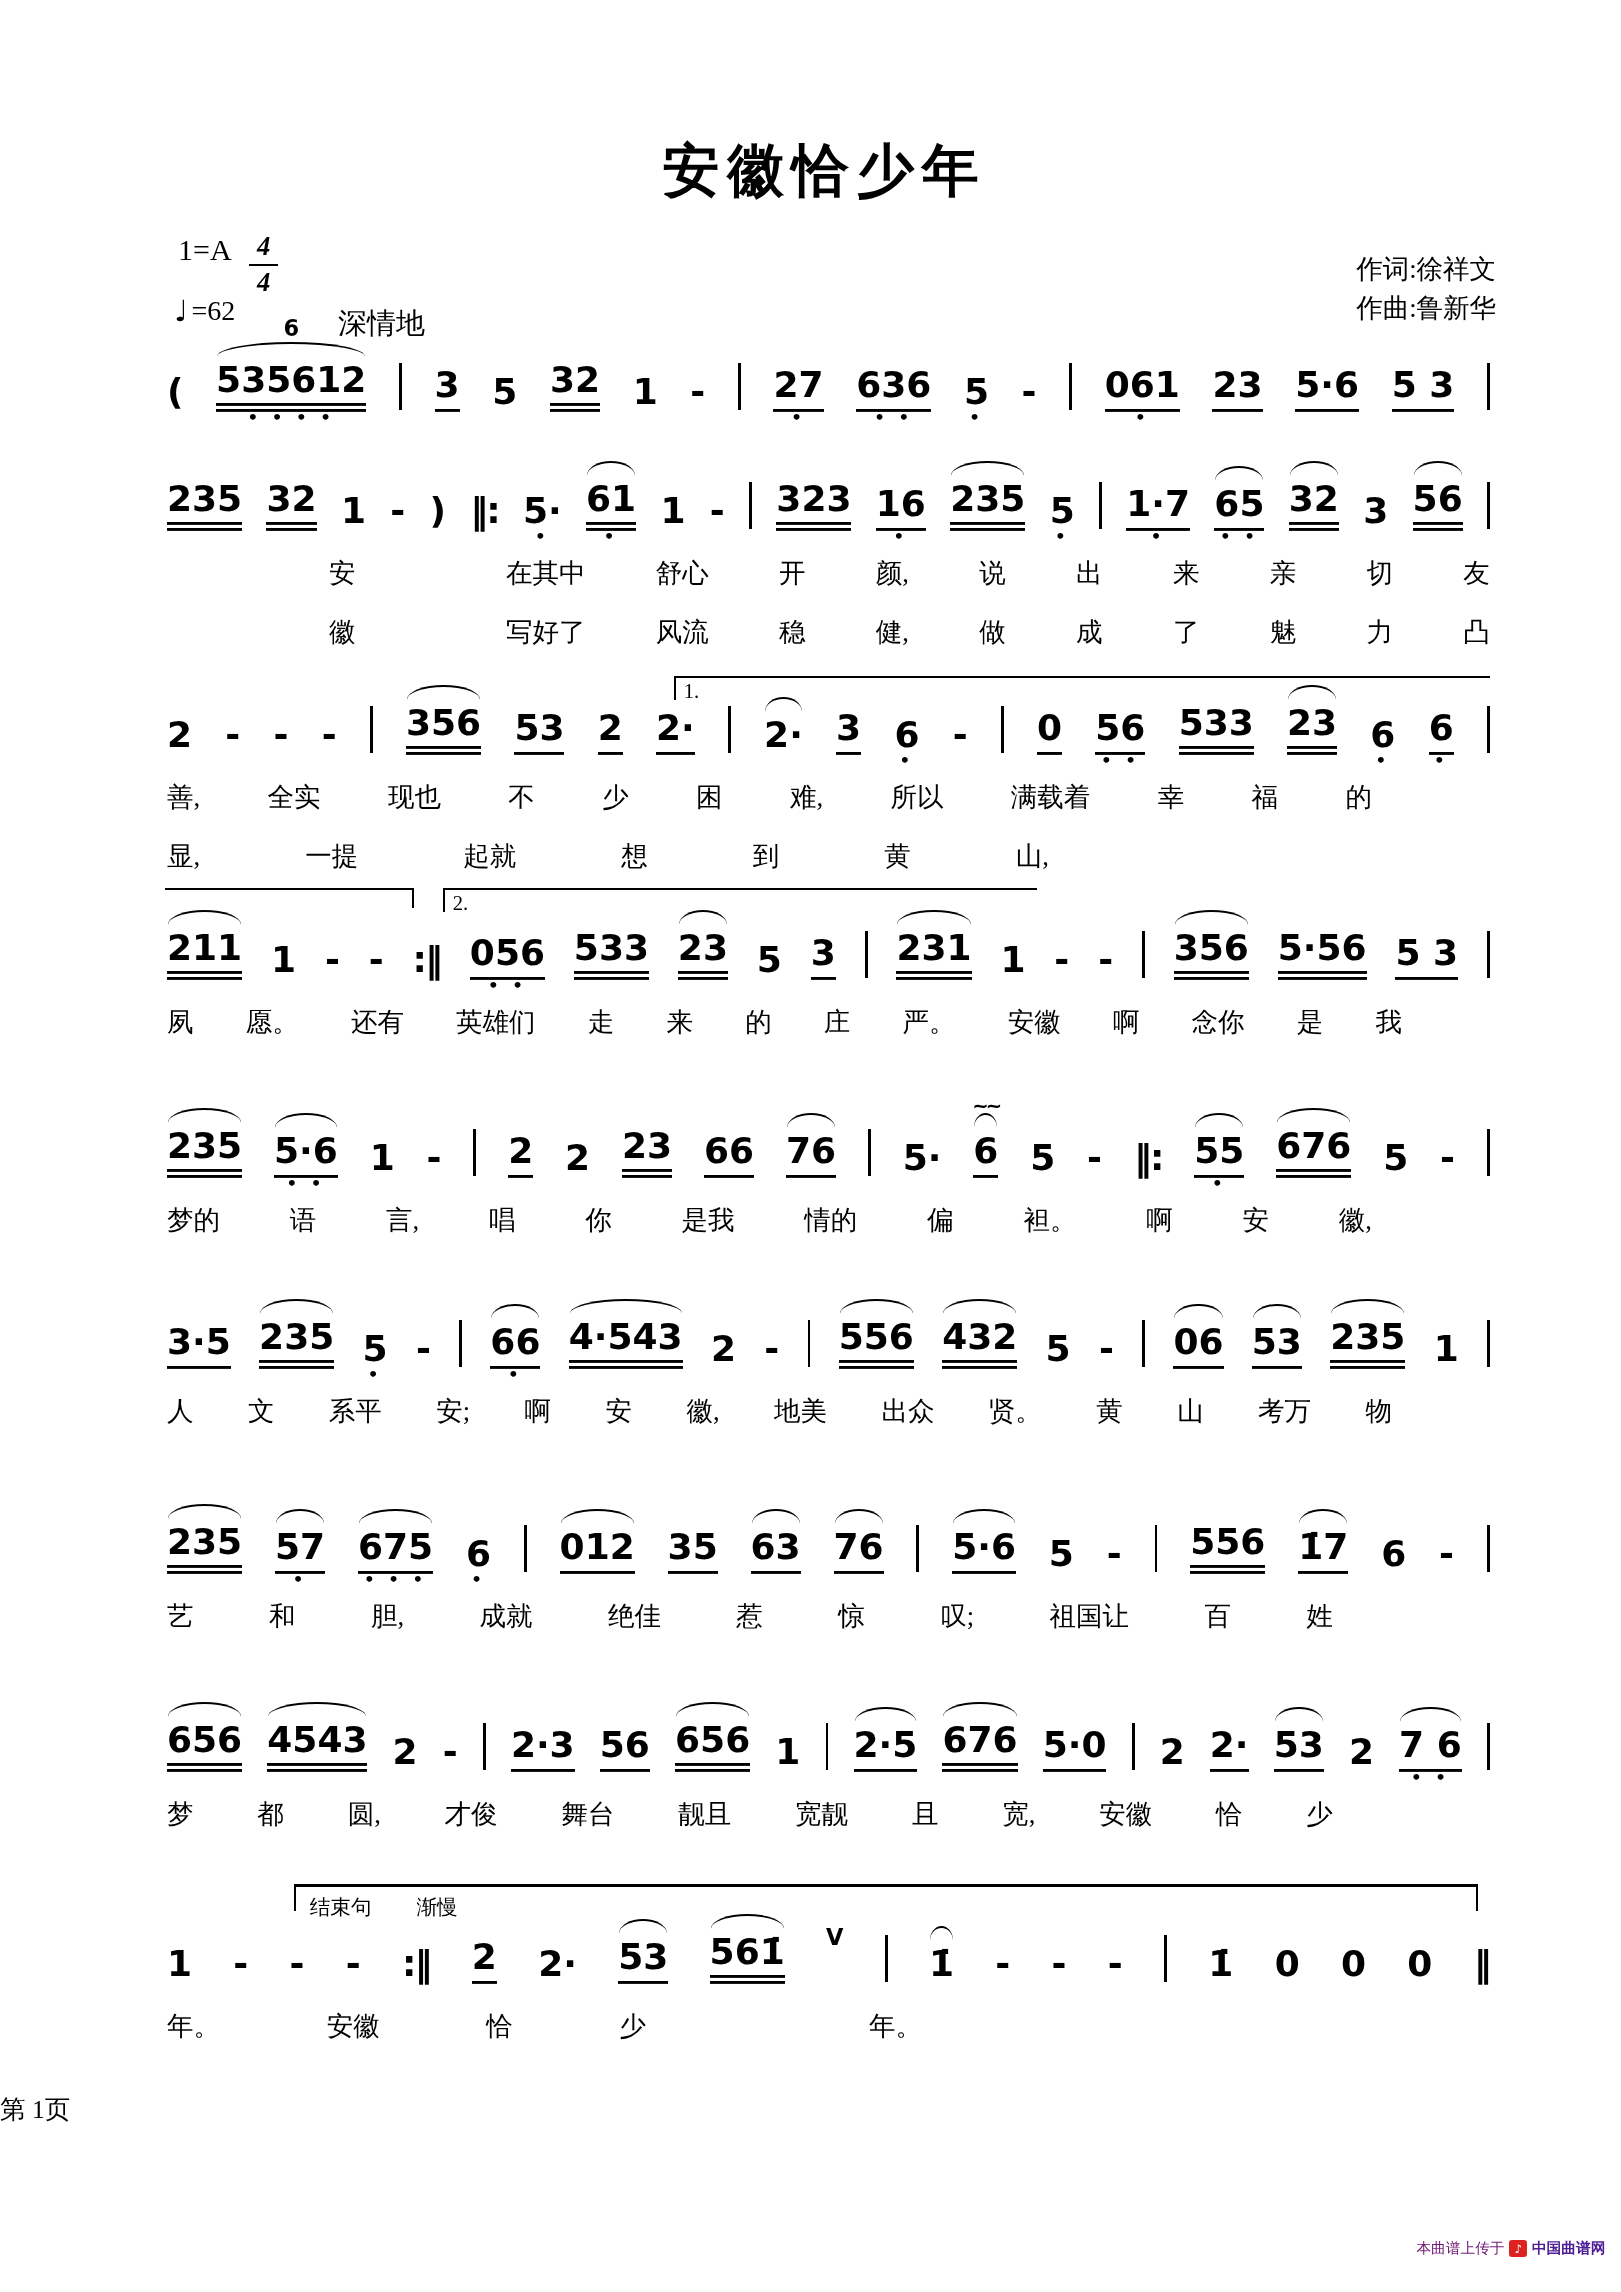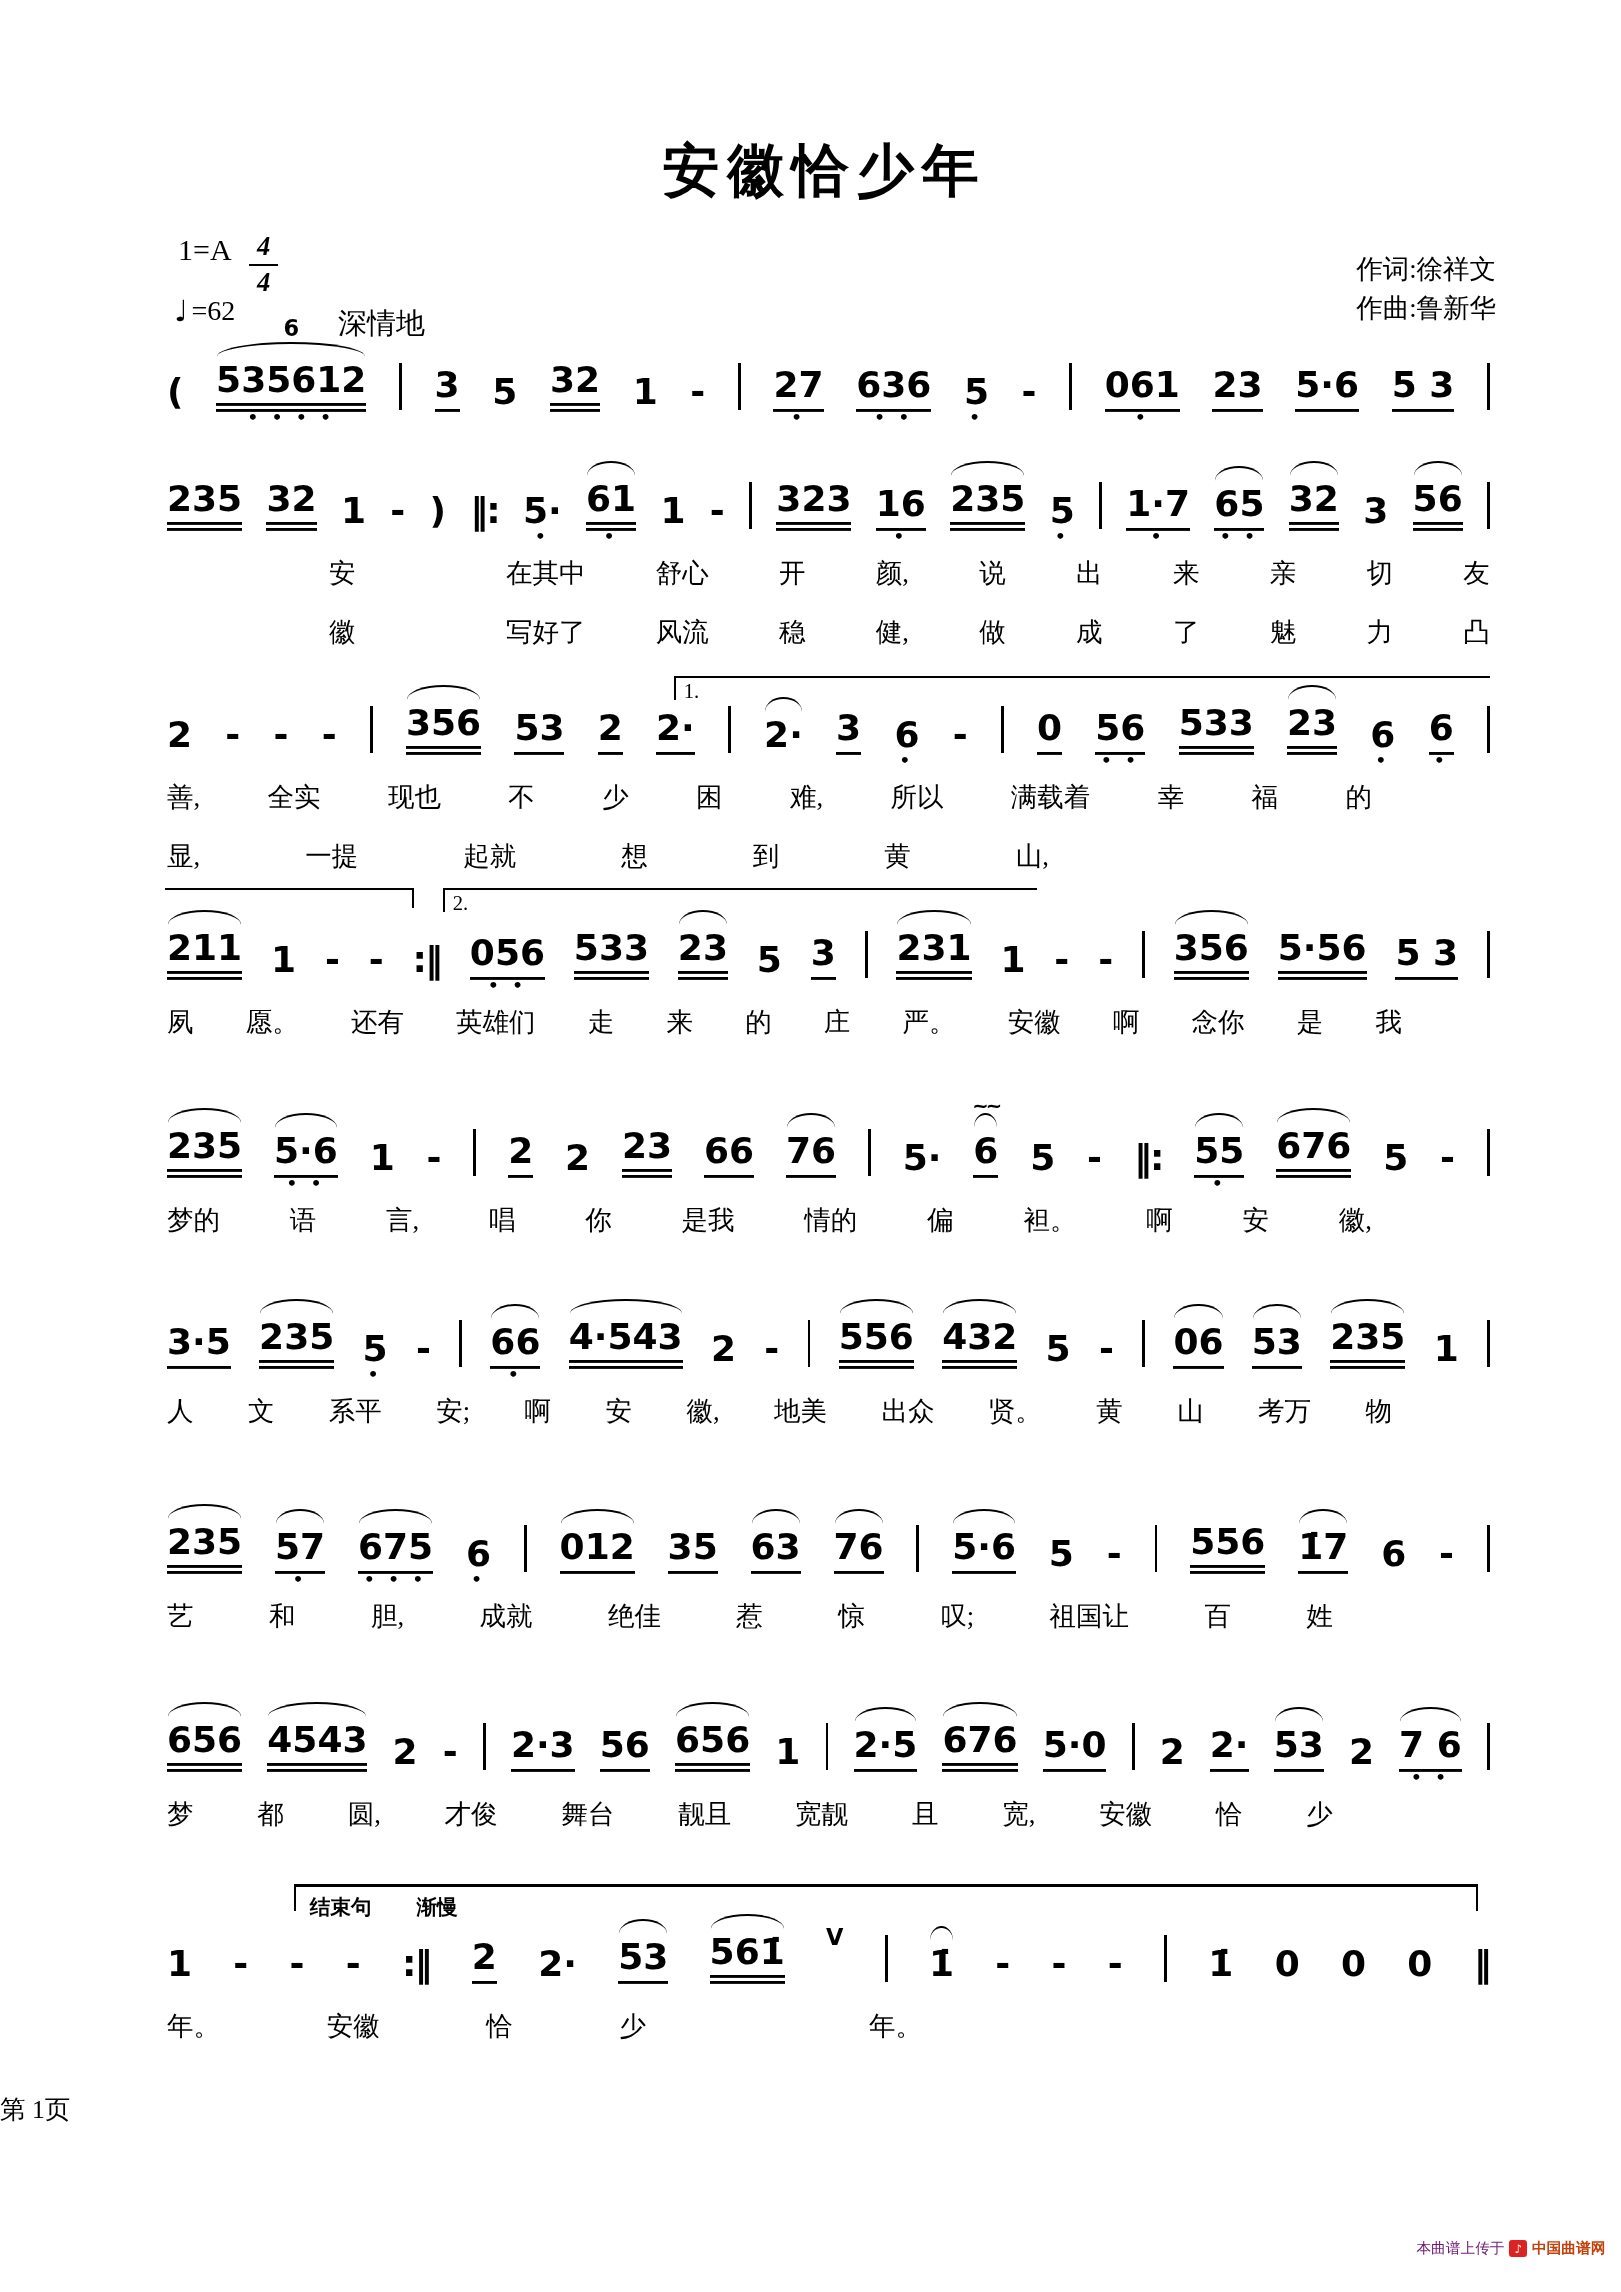--- a/index.html
+++ b/index.html
@@ -61,28 +61,28 @@
   .sys6 .lyrics{padding-right:157px}
   .sys7 .lyrics{padding-right:157px}
   .sys8 .lyrics{padding-right:568px}
   
   .vbracket{position:absolute;border-top:2.9px solid #000}
   #volta1{left:674px;top:676px;width:814px;height:21.6px;border-left:2.9px solid #000}
   #bracket-close{left:165px;top:888px;width:247px;height:17.6px;border-right:2.9px solid #000}
   #volta2{left:443px;top:888px;width:592px;height:21.6px;border-left:2.9px solid #000}
   #ending{left:294px;top:1884px;width:1180px;height:23.5px;border-left:2.9px solid #000;border-right:2.9px solid #000;border-top-width:3.9px}
   .vlabel{position:absolute;left:7.8px;top:2px;font-size:20.6px}
-  .elabels{position:absolute;left:13.7px;top:5.9px;font-size:20.6px;display:flex;gap:45px;font-weight:bold}
+  .elabels{position:absolute;left:13.7px;top:5.9px;font-size:20.6px;display:flex;gap:45px;font-weight:normal}
   
   .pageno{position:absolute;top:2092px;left:0;width:100%;text-align:left;font-size:25.5px}
   .upload{position:absolute;right:15.7px;top:2239px;display:flex;align-items:center;gap:4.9px;font-size:14.7px}
   .upload .gray{color:#701a75}
   .logo{width:17.6px;height:17.6px;border-radius:2.9px;background:#d22;color:#fff;display:flex;
         align-items:center;justify-content:center;font-size:11.8px;font-family:"DejaVu Sans",sans-serif}
-  .site{color:#c2410c;font-weight:bold}
+  .site{color:#4c1d95;font-weight:bold}
 </style>
 </head>
 <body>
 
 <div class="title">安徽恰少年</div>
 
 <div class="keyblock">
   <span>1=A</span>
   <span class="frac">
     <i class="num">4</i>

